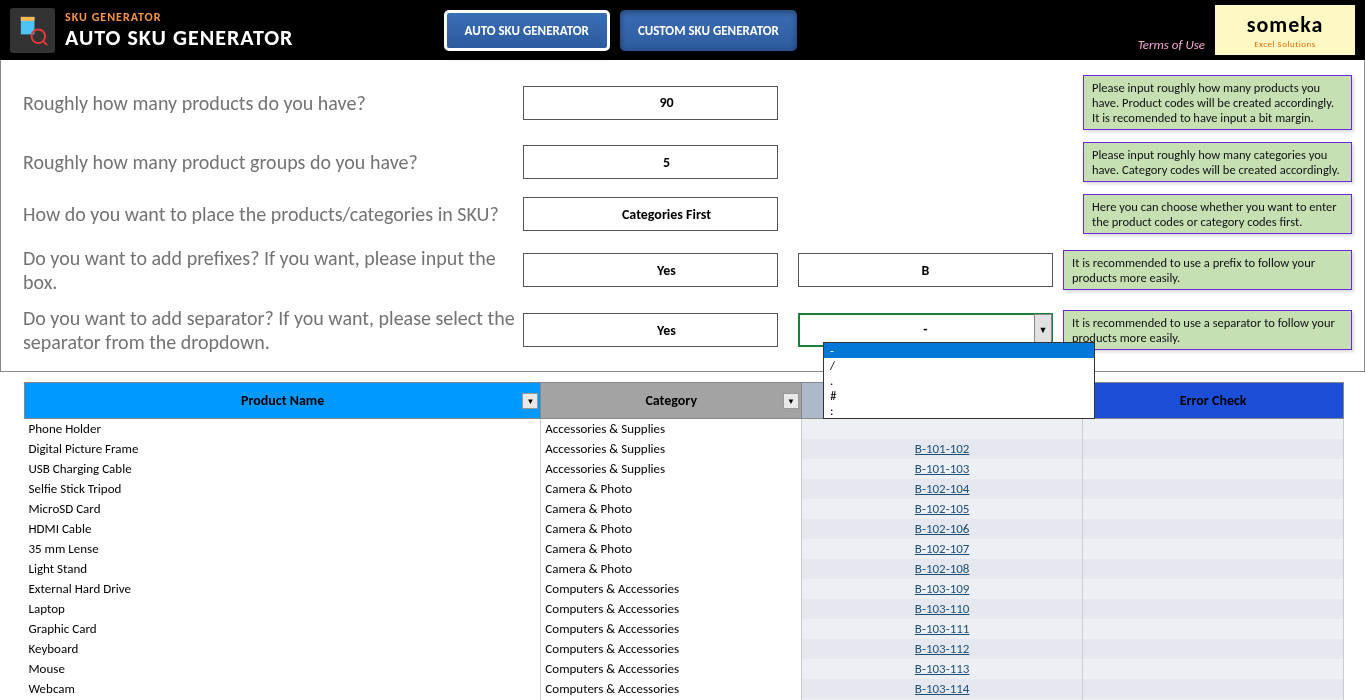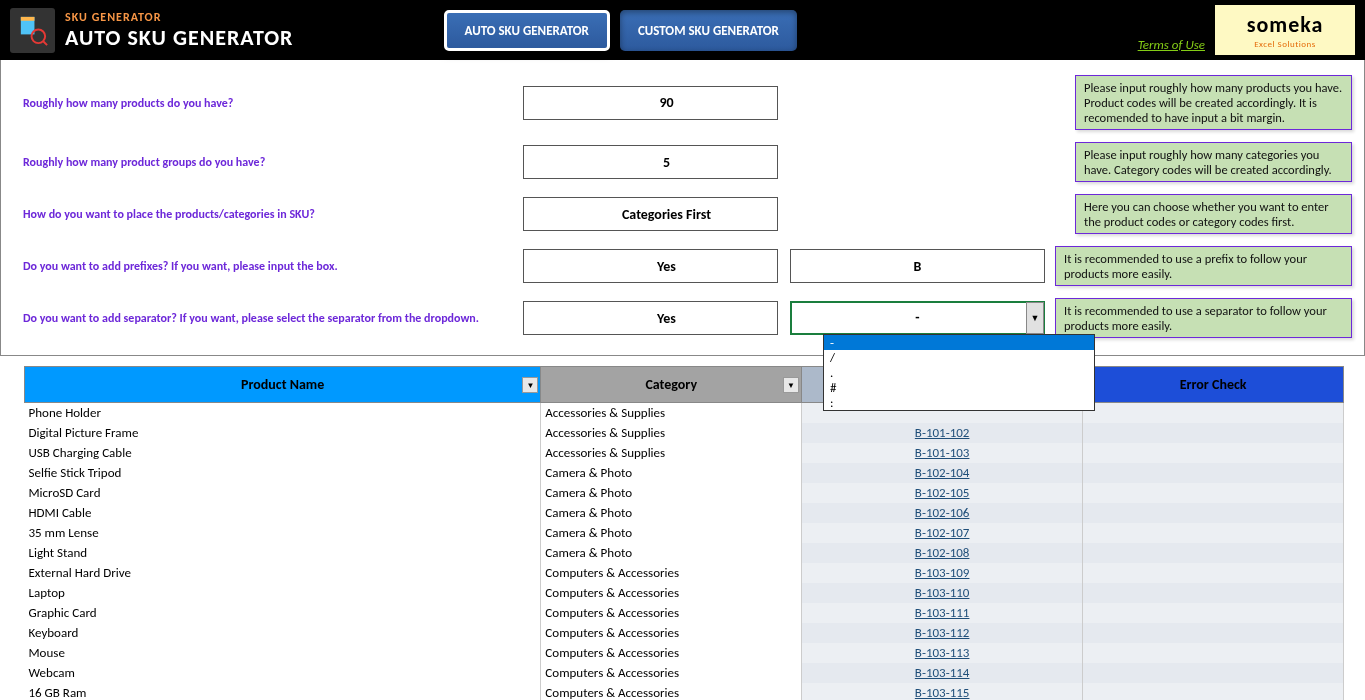--- a/index.html
+++ b/index.html
@@ -39,23 +39,22 @@
 .hdr-btn.active {
   background: linear-gradient(#3a6eb5, #2d5a9e);
   border: 3px solid #fff;
   box-shadow: 0 2px 8px rgba(0,0,0,0.5);
 }
 .hdr-btn.inactive {
   background: linear-gradient(#3a6eb5, #2d5a9e);
   box-shadow: inset 0 2px 6px rgba(0,0,0,0.4);
 }
 .terms-link {
-  color: #84cc16;
+  color: #f9a8d4;
   font-style: italic;
-  text-decoration: underline;
   font-size: 13px;
   position: absolute;
   right: 160px;
   bottom: 8px;
   cursor: pointer;
   margin-top: 12px;
 }
 .someka-logo {
   position: absolute;
   right: 10px;
@@ -66,29 +65,29 @@
   display: flex;
   flex-direction: column;
   align-items: center;
   justify-content: center;
 }
 .someka-logo .brand { font-size: 22px; font-weight: bold; color: #000; letter-spacing: 1px; }
 .someka-logo .tag { font-size: 9px; color: #e46c0a; letter-spacing: 0.5px; }
 
 .form-area { padding: 15px 12px 5px 12px; border: 1px solid #888; border-top: none; }
 .form-row { display: flex; align-items: center; margin-bottom: 12px; min-height: 36px; }
-.form-label { width: 510px; font-size: 12px; color: #6d28d9; padding-left: 10px; font-weight: bold; }
+.form-label { width: 510px; font-size: 20px; color: #737373; padding-left: 10px; }
 .form-input {
   width: 255px;
   height: 34px;
   border: 1px solid #555;
   text-align: center;
   font-size: 14px;
   font-weight: bold;
-  margin-right: 12px;
+  margin-right: 20px;
   padding-left: 32px;
 }
 .form-input2 {
   width: 255px;
   height: 34px;
   border: 1px solid #555;
   text-align: center;
   font-size: 14px;
   font-weight: bold;
   margin-right: 10px;

